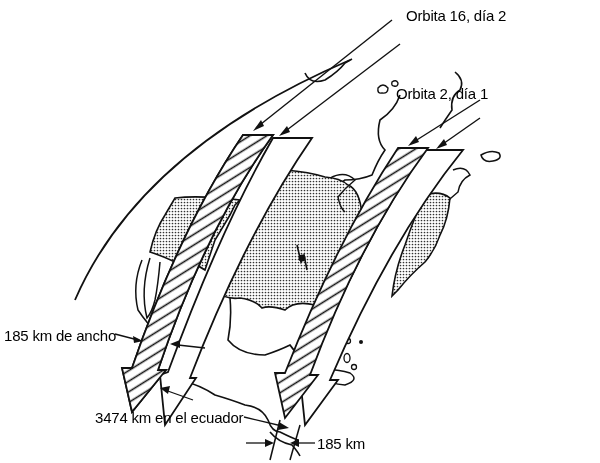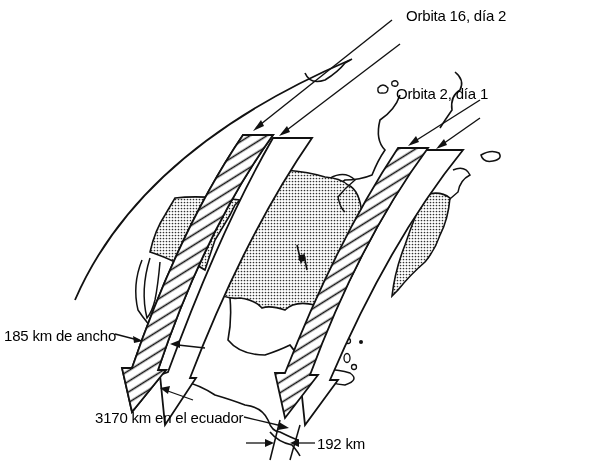--- a/index.html
+++ b/index.html
@@ -103,15 +103,15 @@
 
     <line x1="246" y1="443" x2="268" y2="443" stroke="#111" stroke-width="1.3"></line>
     <polygon points="274,443 265,439 265,447" fill="#111"></polygon>
     <line x1="315" y1="443" x2="296" y2="443" stroke="#111" stroke-width="1.3"></line>
     <polygon points="290,443 299,439 299,447" fill="#111"></polygon>
   </svg>
 
   <span class="lbl lbl-orbit" style="left:406px; top:8px;">Orbita 16, día 2</span>
   <span class="lbl lbl-orbit" style="left:396px; top:38px;margin-top:48px;">Orbita 2, día 1</span>
   <span class="lbl lbl-small" style="left:4px; top:328px;">185 km de ancho</span>
-  <span class="lbl lbl-small" style="left:95px; top:410px;">3170 km en el ecuador</span>
-  <span class="lbl lbl-small" style="left:317px; top:436px;">192 km</span>
+  <span class="lbl lbl-small" style="left:95px; top:410px;">3474 km en el ecuador</span>
+  <span class="lbl lbl-small" style="left:317px; top:436px;">185 km</span>
 </div>
 
 </body></html>

